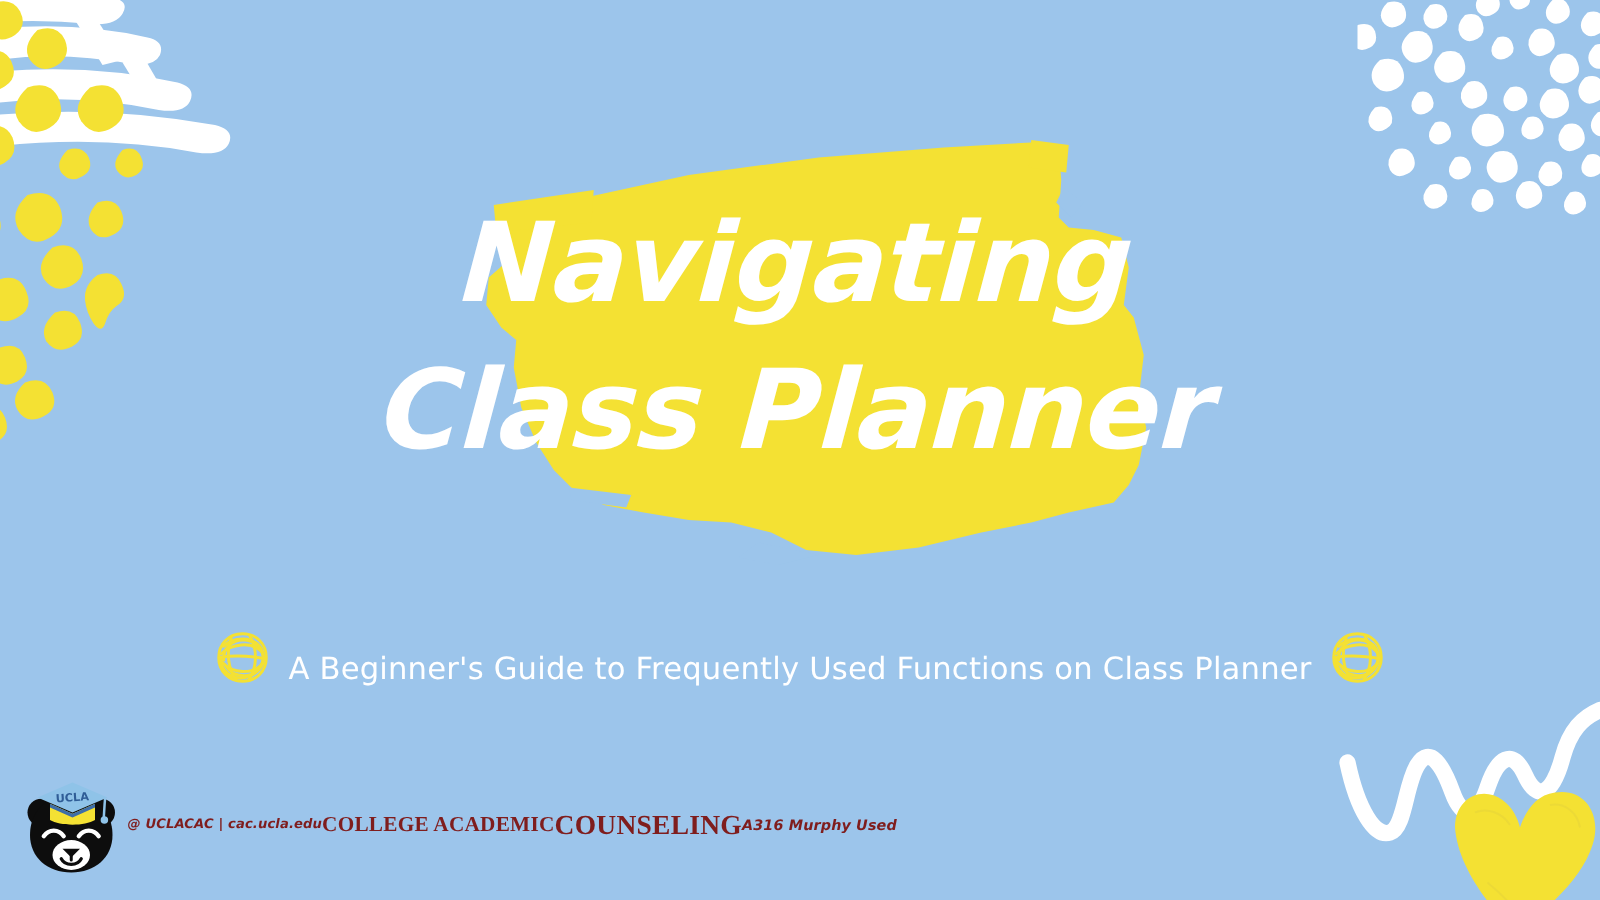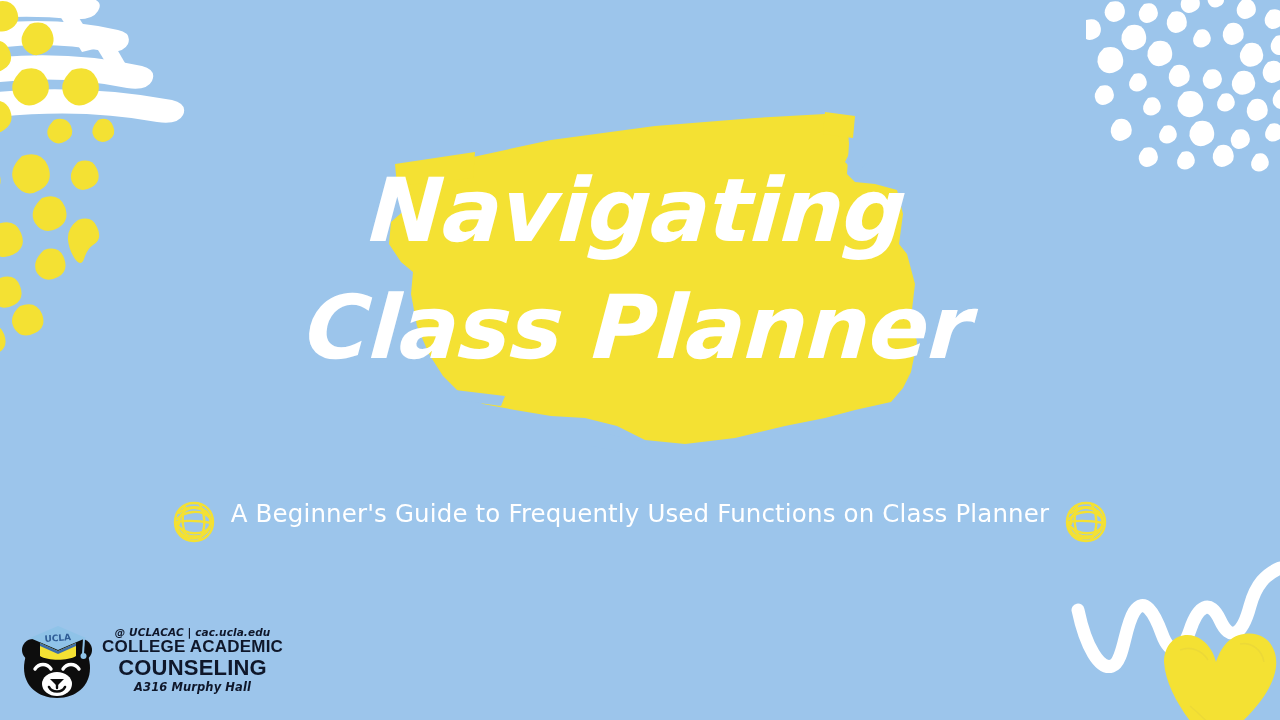--- a/index.html
+++ b/index.html
@@ -65,21 +65,21 @@
   #title-line-2 { padding-right: 2px; }
 
   
   #subtitle-row {
     position: absolute;
     left: 0;
     right: 0;
     top: 499px;
     height: 50px;
     display: flex;
-    align-items: flex-start;
+    align-items: flex-end;
     justify-content: center;
     gap: 14px;
   }
   #subtitle-text {
     color: #ffffff;
     font-family: "DejaVu Sans", sans-serif;
     font-size: 24.5px;
     font-weight: 400;
     letter-spacing: 0.15px;
     white-space: nowrap;
@@ -99,36 +99,36 @@
     align-items: center;
     gap: 6px;
   }
   #bear-mark {
     width: 78px;
     height: 82px;
     flex: 0 0 auto;
   }
   #logo-text {
     display: flex;
-    flex-direction: column;
+    flex-direction: row;
     align-items: center;
-    color: #0f172a;
+    color: #7f1d1d;
     line-height: 1.06;
     padding-bottom: 2px;
   }
   #logo-handle {
     font-family: "DejaVu Sans", sans-serif;
     font-style: italic;
     font-weight: 700;
     font-size: 10.5px;
     letter-spacing: 0.1px;
     white-space: nowrap;
   }
   #logo-name-1, #logo-name-2 {
-    font-family: Liberation Sans, sans-serif;
+    font-family: Liberation Serif, serif;
     font-weight: 700;
     font-size: 17px;
     letter-spacing: 0.2px;
     white-space: nowrap;
   }
   #logo-name-2 { font-size: 22px; }
   #logo-address {
     font-family: "DejaVu Sans", sans-serif;
     font-style: italic;
     font-weight: 700;
@@ -316,17 +316,17 @@
       <ellipse cx="39" cy="64" rx="15" ry="12" fill="#ffffff"></ellipse>
       <path d="M32 59 L46 59 L39 66 Z" fill="#0d0d0d"></path>
       <path d="M39 64 L39 68" stroke="#0d0d0d" stroke-width="2.4" stroke-linecap="round"></path>
       <path d="M31 67 C34 73 44 73 47 67" stroke="#0d0d0d" stroke-width="2.6" fill="none" stroke-linecap="round"></path>
     </svg>
 
     <div id="logo-text">
       <div id="logo-handle">@ UCLACAC | cac.ucla.edu</div>
       <div id="logo-name-1">COLLEGE ACADEMIC</div>
       <div id="logo-name-2">COUNSELING</div>
-      <div id="logo-address">A316 Murphy Hall</div>
+      <div id="logo-address">A316 Murphy Used</div>
     </div>
   </div>
 
 </div>
 
 </body></html>

